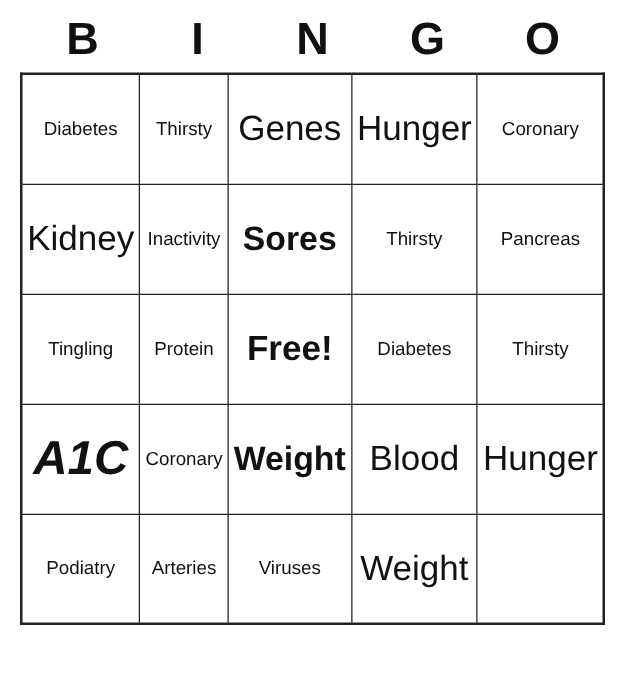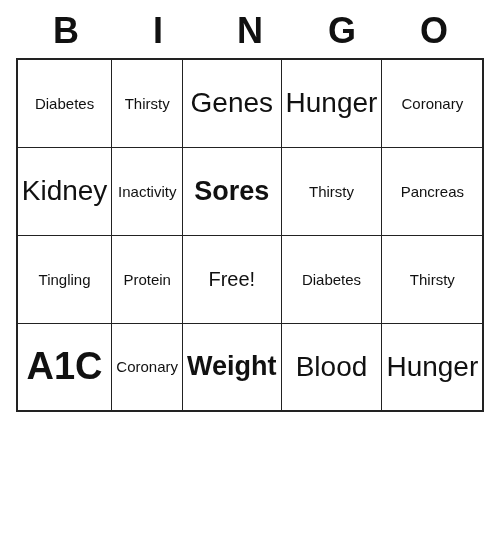--- a/index.html
+++ b/index.html
@@ -59,25 +59,26 @@
     }
 
     .cell-large {
       font-size: 27px;
       font-weight: bold;
     }
 
     .cell-xlarge {
       font-size: 38px;
       font-weight: bold;
+      font-style: italic;
     }
 
     .free-cell {
-      font-size: 20px;
-      font-weight: normal;
+      font-size: 28px;
+      font-weight: bold;
     }
   </style>
 </head>
 <body>
 
 <div class="bingo-header">
 <span class="bingo-letter">B</span>
     <span class="bingo-letter">I</span>
     <span class="bingo-letter">N</span>
     <span class="bingo-letter">G</span>
@@ -111,14 +112,21 @@
         <td class="cell-small">Diabetes</td>
         <td class="cell-small">Thirsty</td>
       </tr>
       <tr>
         <td class="cell-xlarge">A1C</td>
         <td class="cell-small">Coronary</td>
         <td class="cell-large">Weight</td>
         <td class="cell-medium">Blood</td>
         <td class="cell-medium">Hunger</td>
       </tr>
+      <tr>
+        <td class="cell-small">Podiatry</td>
+        <td class="cell-small">Arteries</td>
+        <td class="cell-small">Viruses</td>
+        <td class="cell-medium">Weight</td>
+        <td class="cell-small"></td>
+      </tr>
     </tbody>
 </table>
 
 </body></html>

